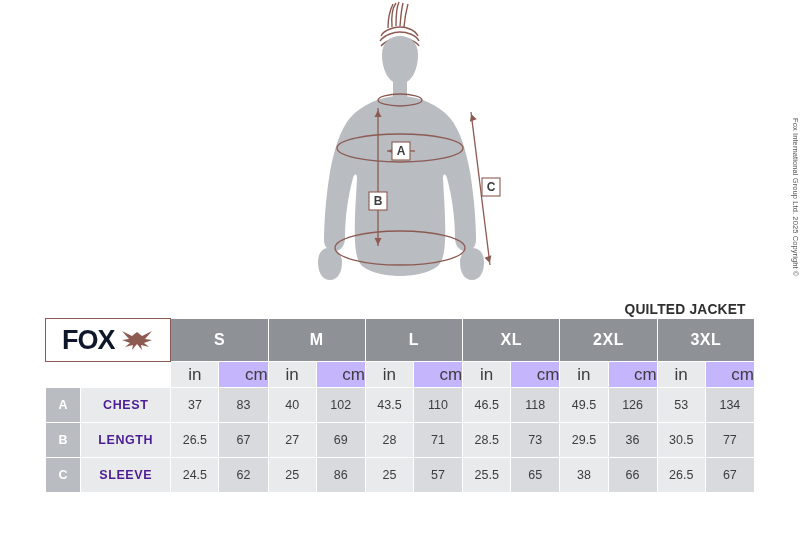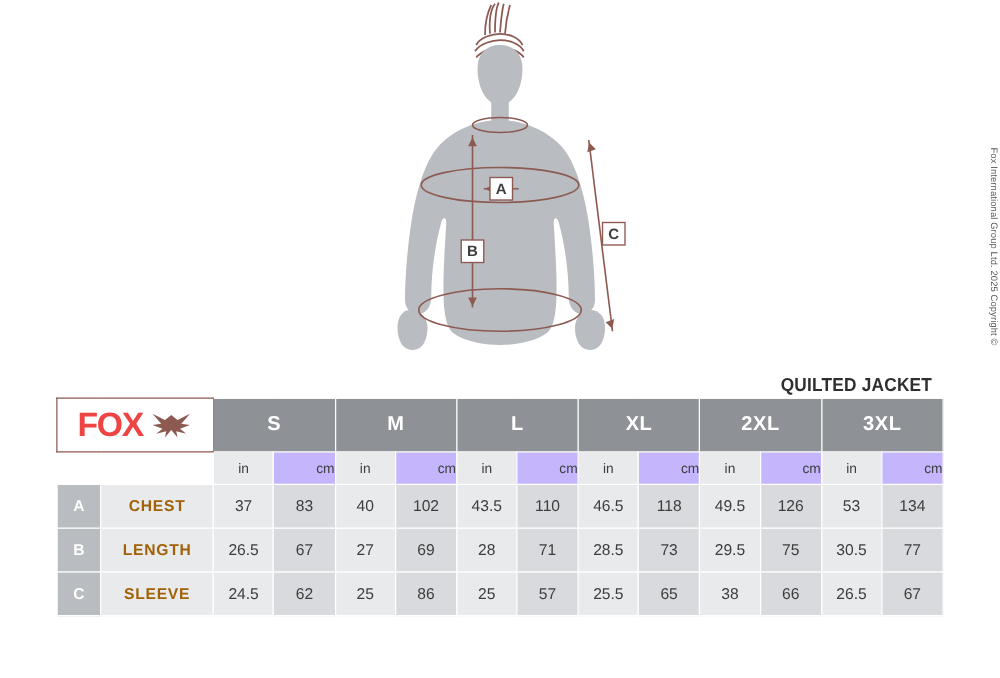--- a/index.html
+++ b/index.html
@@ -90,39 +90,39 @@
   .logo-wrap {
     display: flex;
     align-items: center;
     justify-content: center;
     gap: 6px;
     height: 100%;
   }
   .fox-text {
     font-size: 27px;
     font-weight: bold;
-    color: #ef4444;
+    color: #0f172a;
     letter-spacing: -1px;
     line-height: 1;
     font-family: "Liberation Sans", sans-serif;
   }
   .size-head {
     background: #8e9296;
     color: #ffffff;
     font-size: 16px;
     font-weight: bold;
     height: 42px;
     letter-spacing: 0.5px;
   }
   .size-head.alt {
     background: #8e9296;
   }
   .unit-row td {
     background: #e9eaec;
-    font-size: 11px;
+    font-size: 17px;
     color: #3d3d3d;
     height: 25px;
     margin-top: 22px;
   }
   .unit-row td.spacer-dark {
     background: #ffffff;
     border: none !important;
   }
   .unit-row td.unit-alt {
     background: #c4b5fd;
@@ -130,21 +130,21 @@
   }
   .letter-cell {
     background: #b9bcc0;
     color: #ffffff;
     font-size: 13px;
     font-weight: bold;
     width: 35px;
   }
   .label-cell {
     background: #e9eaec;
-    color: #a16207;
+    color: #4c1d95;
     font-size: 11.5px;
     font-weight: bold;
     letter-spacing: 0.6px;
     width: 90px;
   }
   .data-row td {
     height: 34px;
     font-size: 12.5px;
   }
   .cell-light {
@@ -325,21 +325,21 @@
         <td class="label-cell">LENGTH</td>
         <td class="cell-light">26.5</td>
         <td class="cell-dark">67</td>
         <td class="cell-light">27</td>
         <td class="cell-dark">69</td>
         <td class="cell-light">28</td>
         <td class="cell-dark">71</td>
         <td class="cell-light">28.5</td>
         <td class="cell-dark">73</td>
         <td class="cell-light">29.5</td>
-        <td class="cell-dark">75</td>
+        <td class="cell-dark">36</td>
         <td class="cell-light">30.5</td>
         <td class="cell-dark">77</td>
       </tr>
 
       <tr class="data-row">
         <td class="letter-cell">C</td>
         <td class="label-cell">SLEEVE</td>
         <td class="cell-light">24.5</td>
         <td class="cell-dark">62</td>
         <td class="cell-light">25</td>

